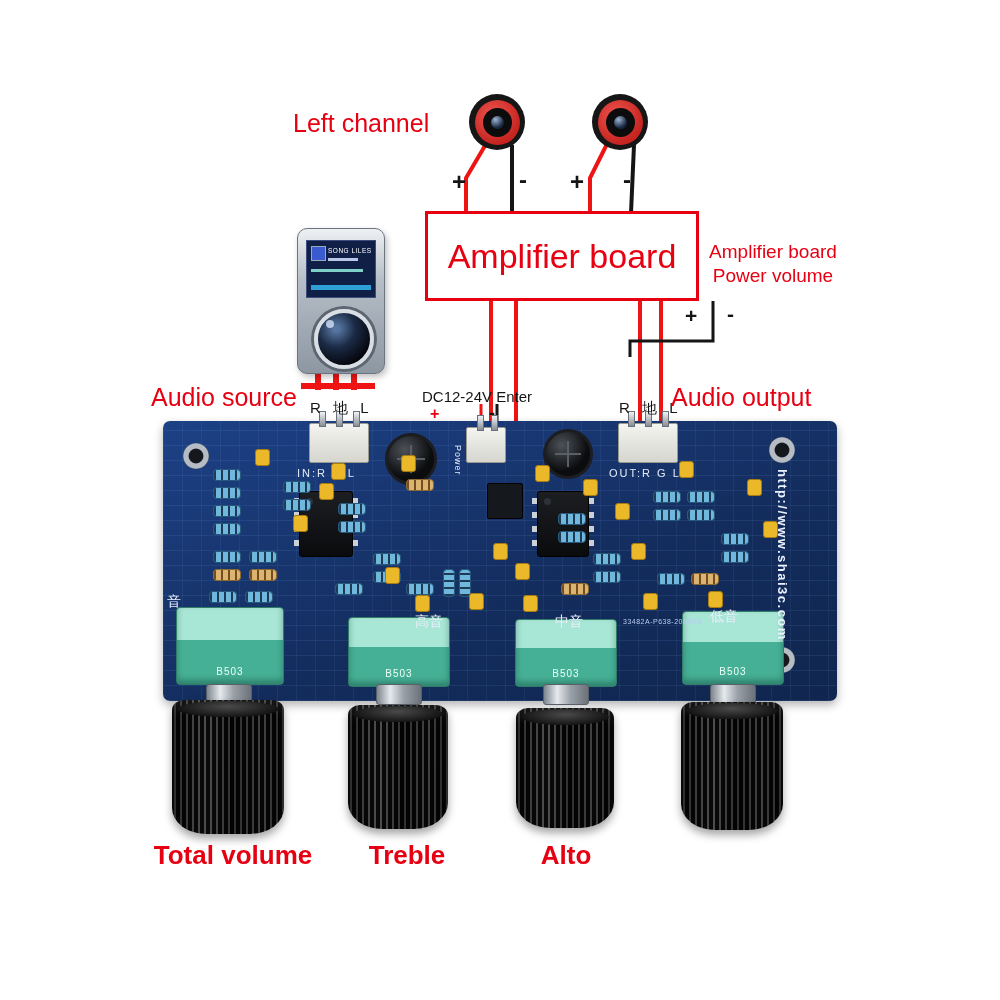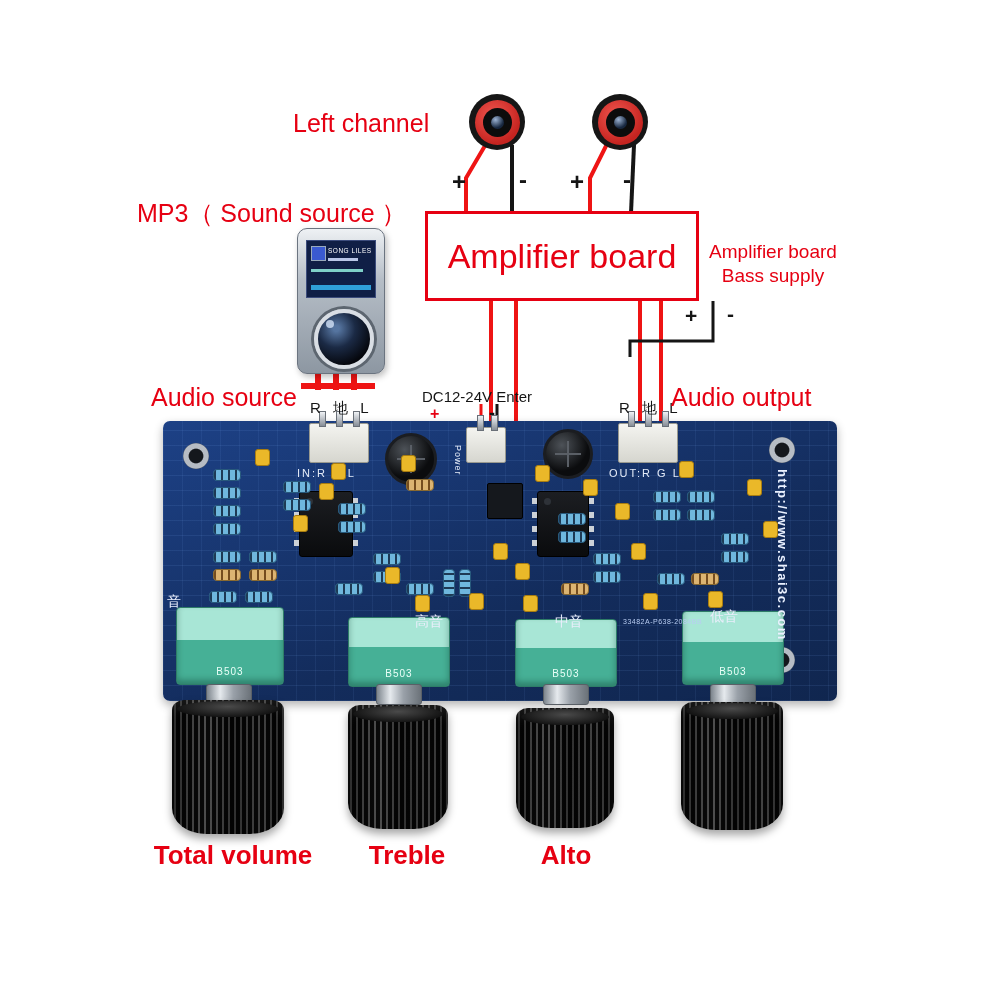--- a/index.html
+++ b/index.html
@@ -127,26 +127,25 @@
   </div>
 
   <div class="sign" style="left:452px;top:168px;">+</div>
   <div class="sign" style="left:519px;top:166px;">-</div>
   <div class="sign" style="left:570px;top:168px;">+</div>
   <div class="sign" style="left:623px;top:166px;">-</div>
 
   <div class="amp-box">Amplifier board</div>
   <div class="amp-side">
     <div>Amplifier board</div>
-    <div>Bass supply</div>
+    <div>Power volume</div>
   </div>
   <div class="sign" style="left:685px;top:304px;font-size:21px;">+</div>
   <div class="sign" style="left:727px;top:302px;font-size:21px;">-</div>
 
-  <div class="red-label" style="left:137px;top:197px;">MP3（ Sound source ）</div>
   <div class="mp3">
     <div class="mp3-screen">
       <div class="mp3-art"></div>
       <div class="mp3-brand">SONG LILES</div>
       <div class="mp3-line" style="left:21px;top:17px;width:30px;background:#b9c6e8;"></div>
       <div class="mp3-line" style="left:4px;top:28px;width:52px;"></div>
       <div class="mp3-line" style="left:4px;top:44px;width:60px;background:#2f9fd8;height:5px;"></div>
     </div>
     <div class="mp3-lens"></div>
     <div class="mp3-glint"></div>

